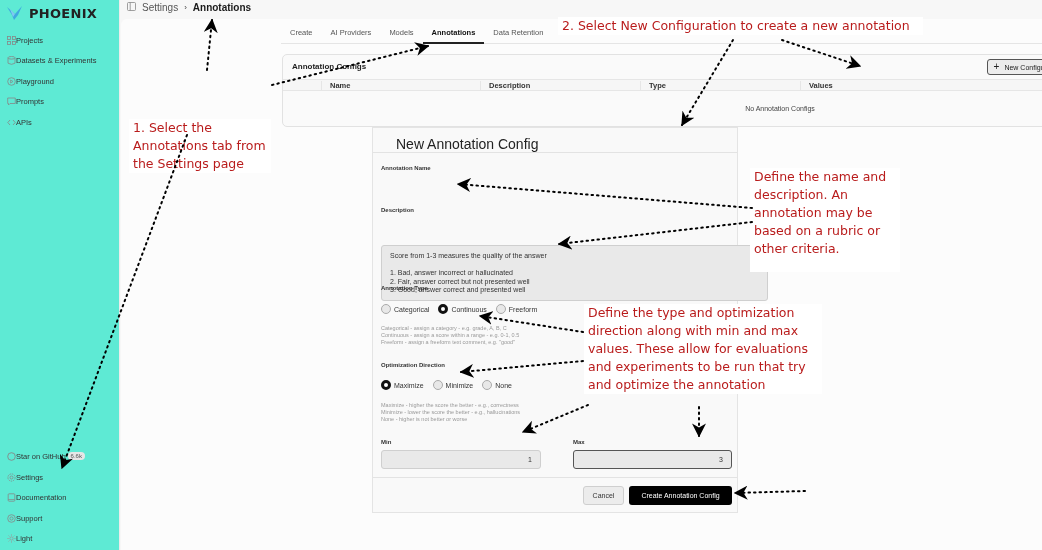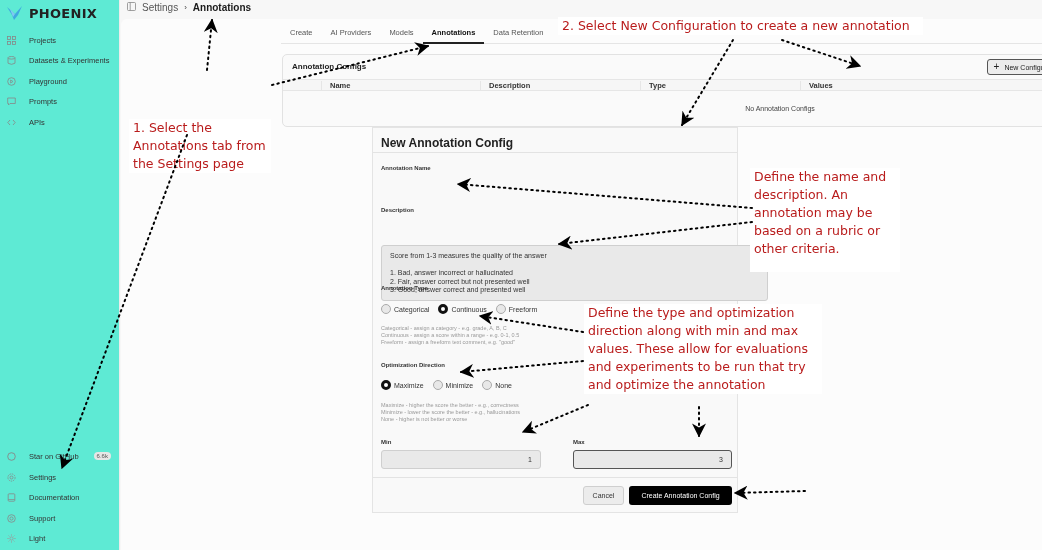--- a/index.html
+++ b/index.html
@@ -4,21 +4,21 @@
 <style>
   * { box-sizing: border-box; margin: 0; padding: 0; }
   html, body { width: 1042px; height: 550px; overflow: hidden; background: #f7f7f7; font-family: "Liberation Sans", sans-serif; color: #1a1a1a; }
   #root { position: relative; width: 1042px; height: 550px; }
 
   
   .sidebar { position: absolute; left: 0; top: 0; width: 120px; height: 550px; background: #5eead4; border-right: 1px solid #ececec; }
   .logo { position: absolute; left: 6px; top: 5px; display: flex; align-items: center; gap: 5px; }
   .logo-mark { width: 18px; height: 16px; }
   .logo-text { font-family: "DejaVu Sans", sans-serif; font-weight: bold; font-size: 13px; letter-spacing: 0.3px; color: #222; }
-  .nav-item { position: absolute; left: 7px; display: flex; align-items: center; gap: 13px; font-size: 7.5px; color: #333; height: 12px; }
+  .nav-item { position: absolute; left: 7px; display: flex; align-items: center; gap: 0; font-size: 7.5px; color: #333; height: 12px; }
   .nav-icon { width: 9px; height: 9px; display: inline-flex; align-items: center; justify-content: center; color: #777; font-size: 8px; }
   .badge { background: #e6e6e6; border-radius: 6px; padding: 1px 3px; font-size: 6px; color: #555; margin-left: 2px; }
 
   
   .main { position: absolute; left: 121px; top: 0; right: 0; bottom: 0; background: #f7f7f7; }
   .breadcrumb { position: absolute; left: 6px; top: 2px; display: flex; align-items: center; gap: 6px; font-size: 10px; color: #555; }
   .breadcrumb .sep { font-size: 8px; color: #444; }
   .breadcrumb .current { color: #1a1a1a; font-weight: bold; }
   .panel { position: absolute; left: 0; top: 19px; width: 921px; height: 531px; background: #fcfcfc; border-top-left-radius: 6px; }
 
@@ -28,21 +28,21 @@
 
   .configs-card { position: absolute; left: 161px; top: 54px; width: 796px; height: 73px; background: #fafafa; border: 1px solid #e2e2e2; border-radius: 5px; }
   .configs-title { position: absolute; left: 9px; top: 7px; font-size: 8px; font-weight: bold; color: #222; }
   .new-config-btn { position: absolute; right: 8px; top: 4px; height: 16px; padding: 0 6px; background: #ececec; border: 1px solid #555; border-radius: 3px; font-size: 7px; color: #222; display: flex; align-items: center; gap: 5px; }
   .table-head { position: absolute; left: 0; top: 24px; width: 100%; height: 12px; border-top: 1px solid #e6e6e6; border-bottom: 1px solid #e6e6e6; font-size: 7.5px; font-weight: bold; color: #333; background: #f6f6f6; }
   .th { position: absolute; top: 1px; height: 10px; padding-left: 8px; border-left: 1px solid #e6e6e6; }
   .empty-msg { position: absolute; left: 0; width: 100%; top: 50px; text-align: center; font-size: 7px; color: #444; }
 
   
   .dialog { position: absolute; left: 372px; top: 127px; width: 366px; height: 386px; background: #f9f9f9; border: 1px solid #e4e4e4; }
-  .dlg-title { position: absolute; left: 8px; top: 8px; font-size: 12px; font-weight: bold; color: #222; }
+  .dlg-title { position: absolute; left: 23px; top: 8px; font-size: 14px; font-weight: normal; color: #222; }
   .dlg-divider { position: absolute; left: 0; right: 0; height: 1px; background: #e3e3e3; }
   .field-label { position: absolute; left: 8px; font-size: 6px; font-weight: bold; color: #333; }
   .text-input { position: absolute; background: #e9e9e9; border: 1px solid #cfcfcf; border-radius: 3px; font-size: 7px; color: #333; font-family: "Liberation Sans", sans-serif; }
   .name-input { left: 8px; top: 47px; width: 351px; height: 20px; padding: 0 8px; }
   .desc-input { left: 8px; top: 89px; width: 387px; height: 56px; padding: 6px 8px; resize: none; line-height: 8.5px; white-space: pre-wrap; overflow: hidden; margin-top: 28px; }
   .radio-row { position: absolute; left: 8px; display: flex; align-items: center; gap: 5px; font-size: 7px; color: #333; }
   .radio { display: flex; align-items: center; gap: 3px; margin-right: 4px; }
   .radio-dot { width: 10px; height: 10px; border-radius: 50%; border: 1px solid #aaa; background: #e8e8e8; }
   .radio-dot.on { border: 3px solid #111; background: #fff; }
   .hint { position: absolute; left: 8px; font-size: 5.5px; color: #999; line-height: 7px; }

